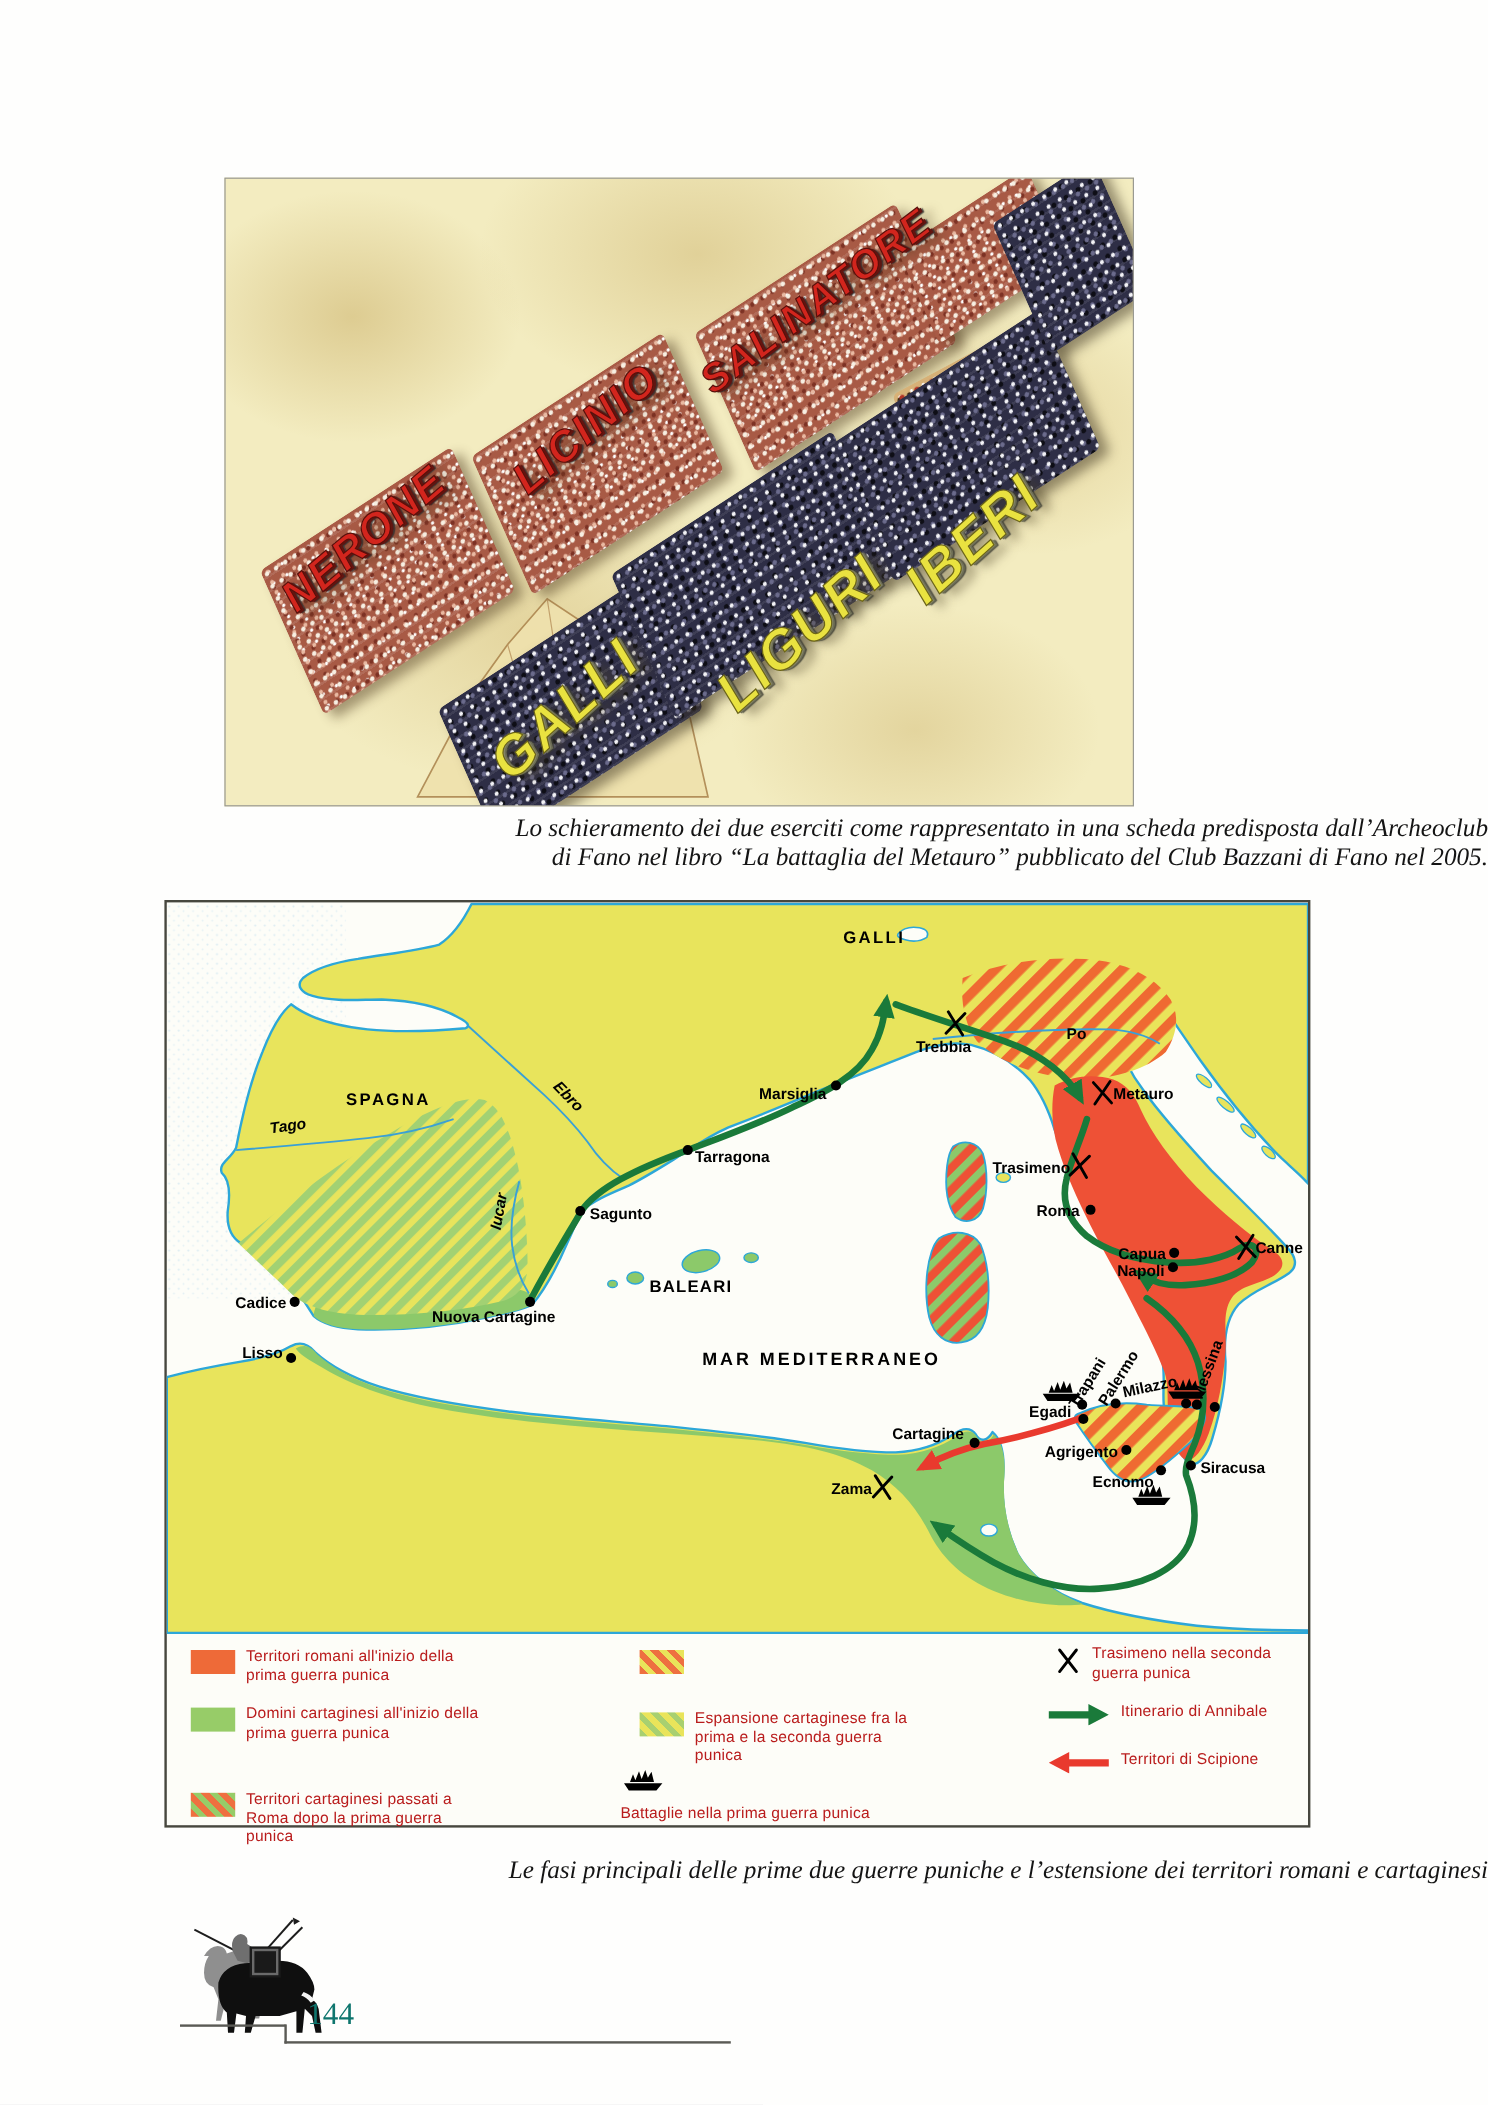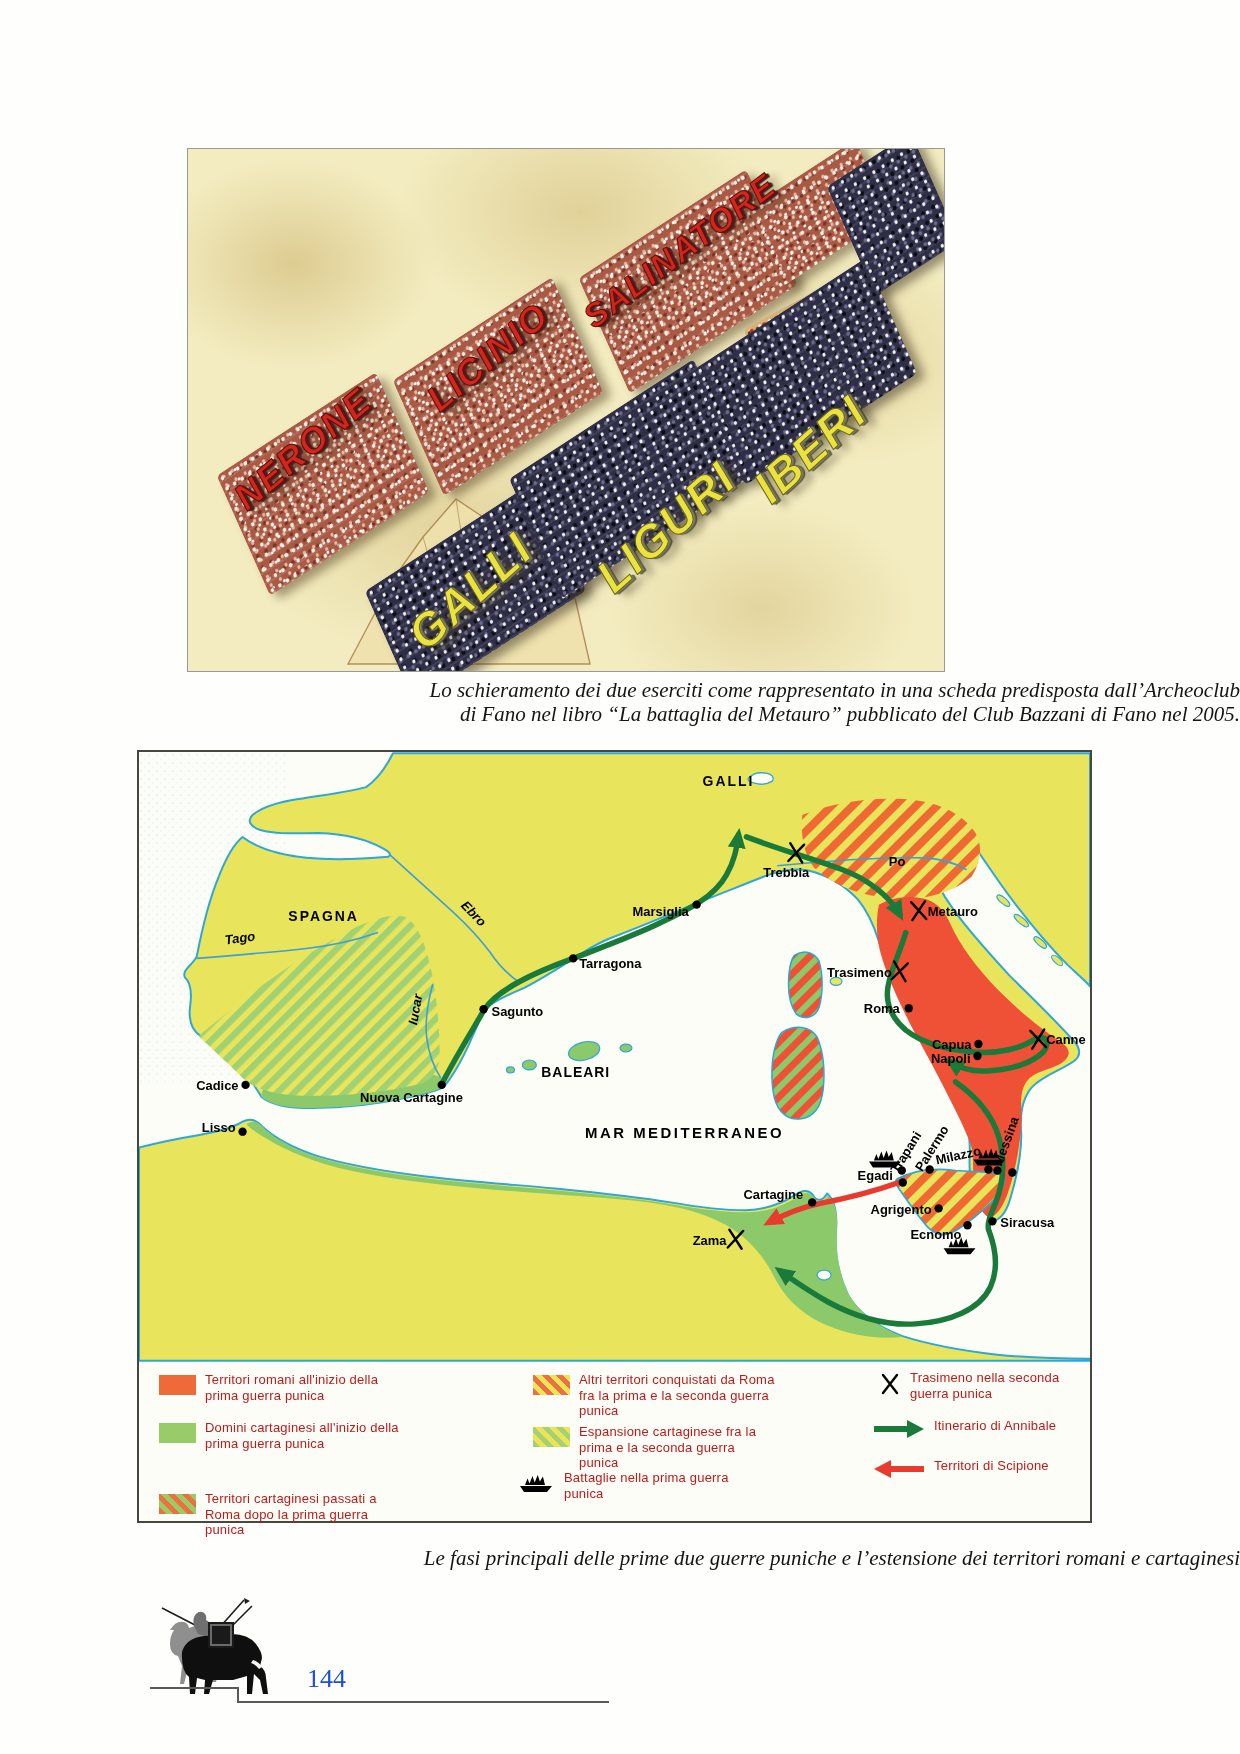--- a/index.html
+++ b/index.html
@@ -71,22 +71,22 @@
   .lg-swatch{flex:0 0 37px;height:20px;margin-top:3px;}
   .sw-roman{background:#ee6a38;}
   .sw-carth{background:#97cc68;}
   .sw-pass{background:repeating-linear-gradient(45deg,#ee7040 0 5px,#97cc68 5px 10px);}
   .sw-conq{background:repeating-linear-gradient(45deg,#ee7040 0 5px,#e9e45a 5px 10px);}
   .sw-esp{background:repeating-linear-gradient(45deg,#a8d070 0 5px,#e9e45a 5px 10px);}
   .lg-icon{flex:0 0 auto;margin-top:2px;}
 
   
   .footrule{position:absolute;background:#5a5a55;}
-  #pagenum{position:absolute;left:256px;top:1664px;width:90px;text-align:right;
-           font:26px "Liberation Serif",serif;color:#1d4ed8;}
+  #pagenum{position:absolute;left:256px;top:1664px;width:90px;text-align:left;
+           font:26px "Liberation Serif",serif;color:#0f766e;}
 </style>
 </head>
 <body>
 
 <div id="page">
 
   <div id="fig1">
 
     <svg style="position:absolute;left:150px;top:310px" width="260" height="214" viewBox="0 0 260 214">
       <path d="M10,205 L55,120 L85,78 L118,40 L148,60 L175,45 L205,80 L235,130 L252,205 Z" fill="#efe2ad" stroke="#ad8750" stroke-width="1.4" opacity=".9"></path>
@@ -331,27 +331,26 @@
       <div class="lg-item" style="left:20px;top:668px;width:252px;">
         <span class="lg-swatch sw-carth"></span>
         <div class="lg-text">Domini cartaginesi all'inizio della prima guerra punica</div>
       </div>
       <div class="lg-item" style="left:20px;top:739px;width:252px;">
         <span class="lg-swatch sw-pass"></span>
         <div class="lg-text">Territori cartaginesi passati a Roma dopo la prima guerra punica</div>
       </div>
       <div class="lg-item" style="left:394px;top:620px;width:250px;">
         <span class="lg-swatch sw-conq"></span>
-        <div class="lg-text">Altri territori conquistati da Roma fra la prima e la seconda guerra punica</div>
       </div>
       <div class="lg-item" style="left:394px;top:672px;width:240px;">
         <span class="lg-swatch sw-esp"></span>
         <div class="lg-text">Espansione cartaginese fra la prima e la seconda guerra punica</div>
       </div>
-      <div class="lg-item" style="left:378px;top:718px;width:240px;">
+      <div class="lg-item" style="left:378px;top:718px;width:240px;flex-direction:column;">
         <svg class="lg-icon" width="38" height="22" viewBox="0 0 38 22">
           <path d="M3,14 h32 l-5,6 h-23 z M8,13 l2.5,-6.5 2,5 3,-7.5 2.2,6.5 3,-7.5 2.2,6.5 3,-5 2.1,8.5 z" fill="#000"></path>
         </svg>
         <div class="lg-text">Battaglie nella prima guerra punica</div>
       </div>
       <div class="lg-item" style="left:740px;top:618px;width:210px;">
         <svg class="lg-icon" width="22" height="24" viewBox="0 0 22 24">
           <path d="M4,3 L18,21 M18,3 L4,21" stroke="#000" stroke-width="2.4" fill="none" stroke-linecap="round"></path>
         </svg>
         <div class="lg-text">Trasimeno nella seconda guerra punica</div>

